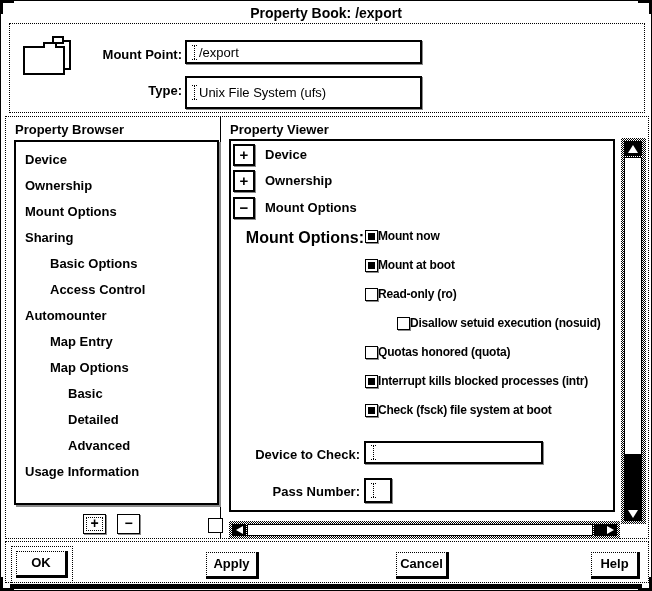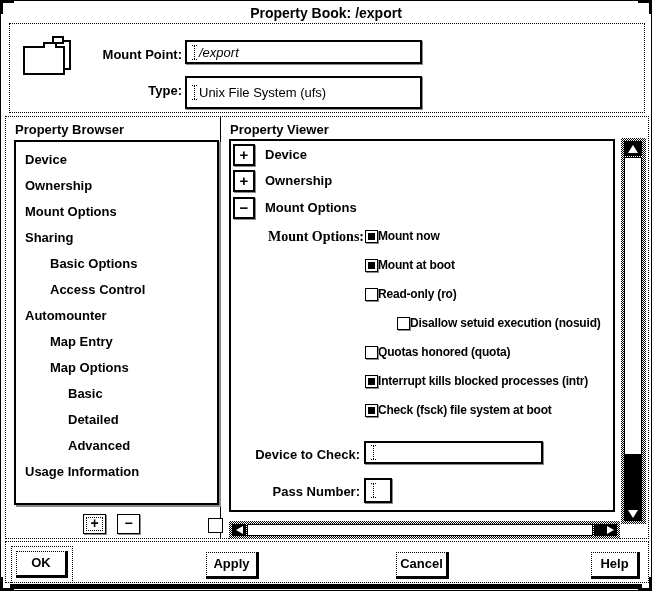--- a/index.html
+++ b/index.html
@@ -90,21 +90,21 @@
 
   <div class="titlebar">Property Book: /export</div>
 
   <div class="dpanel p-top">
     <svg class="folder-svg" width="56" height="44" viewBox="0 0 56 44">
       <path d="M35 7 h13 v28 h-6" fill="#fff" stroke="#000" stroke-width="2"></path>
       <path d="M31 3 h10 v6 h-10 z" fill="#fff" stroke="#000" stroke-width="2"></path>
       <path d="M2 13 h20 v-4 h12 v4 h8 v27 h-40 z" fill="#fff" stroke="#000" stroke-width="2"></path>
     </svg>
     <span class="rlabel" style="left:0;top:23px;width:172px;">Mount Point:</span>
-    <div class="tfield" style="left:175px;top:16px;width:237px;height:24px;font-style:italic;">
+    <div class="tfield" style="left:175px;top:16px;width:237px;height:24px;">
       <span class="caret">
           <i></i>
         </span>
       <span>/export</span>
     </div>
     <span class="rlabel" style="left:0;top:59px;width:172px;">Type:</span>
     <div class="tfield" style="left:175px;top:52px;width:237px;height:33px;">
       <span class="caret">
           <i></i>
         </span>
@@ -137,21 +137,21 @@
 
     <span class="section-title" style="left:224px;top:5px;">Property Viewer</span>
     <div class="viewbox">
       <div class="treebtn" style="top:3px;">+</div>
       <span class="treelbl" style="top:3px;">Device</span>
       <div class="treebtn" style="top:29px;">+</div>
       <span class="treelbl" style="top:29px;">Ownership</span>
       <div class="treebtn" style="top:56px;">−</div>
       <span class="treelbl" style="top:56px;">Mount Options</span>
 
-      <span class="rlabel" style="left:4px;top:88px;width:129px;font-size:14px;font-family:Liberation Serif, serif;">Mount Options:</span>
+      <span class="rlabel" style="left:4px;top:88px;width:129px;font-size:16px;">Mount Options:</span>
 
       <div class="cbrow" style="top:88px;">
         <span class="cb checked"></span>
         <span class="cblbl">Mount now</span>
       </div>
       <div class="cbrow" style="top:117px;">
         <span class="cb checked"></span>
         <span class="cblbl">Mount at boot</span>
       </div>
       <div class="cbrow" style="top:146px;">

